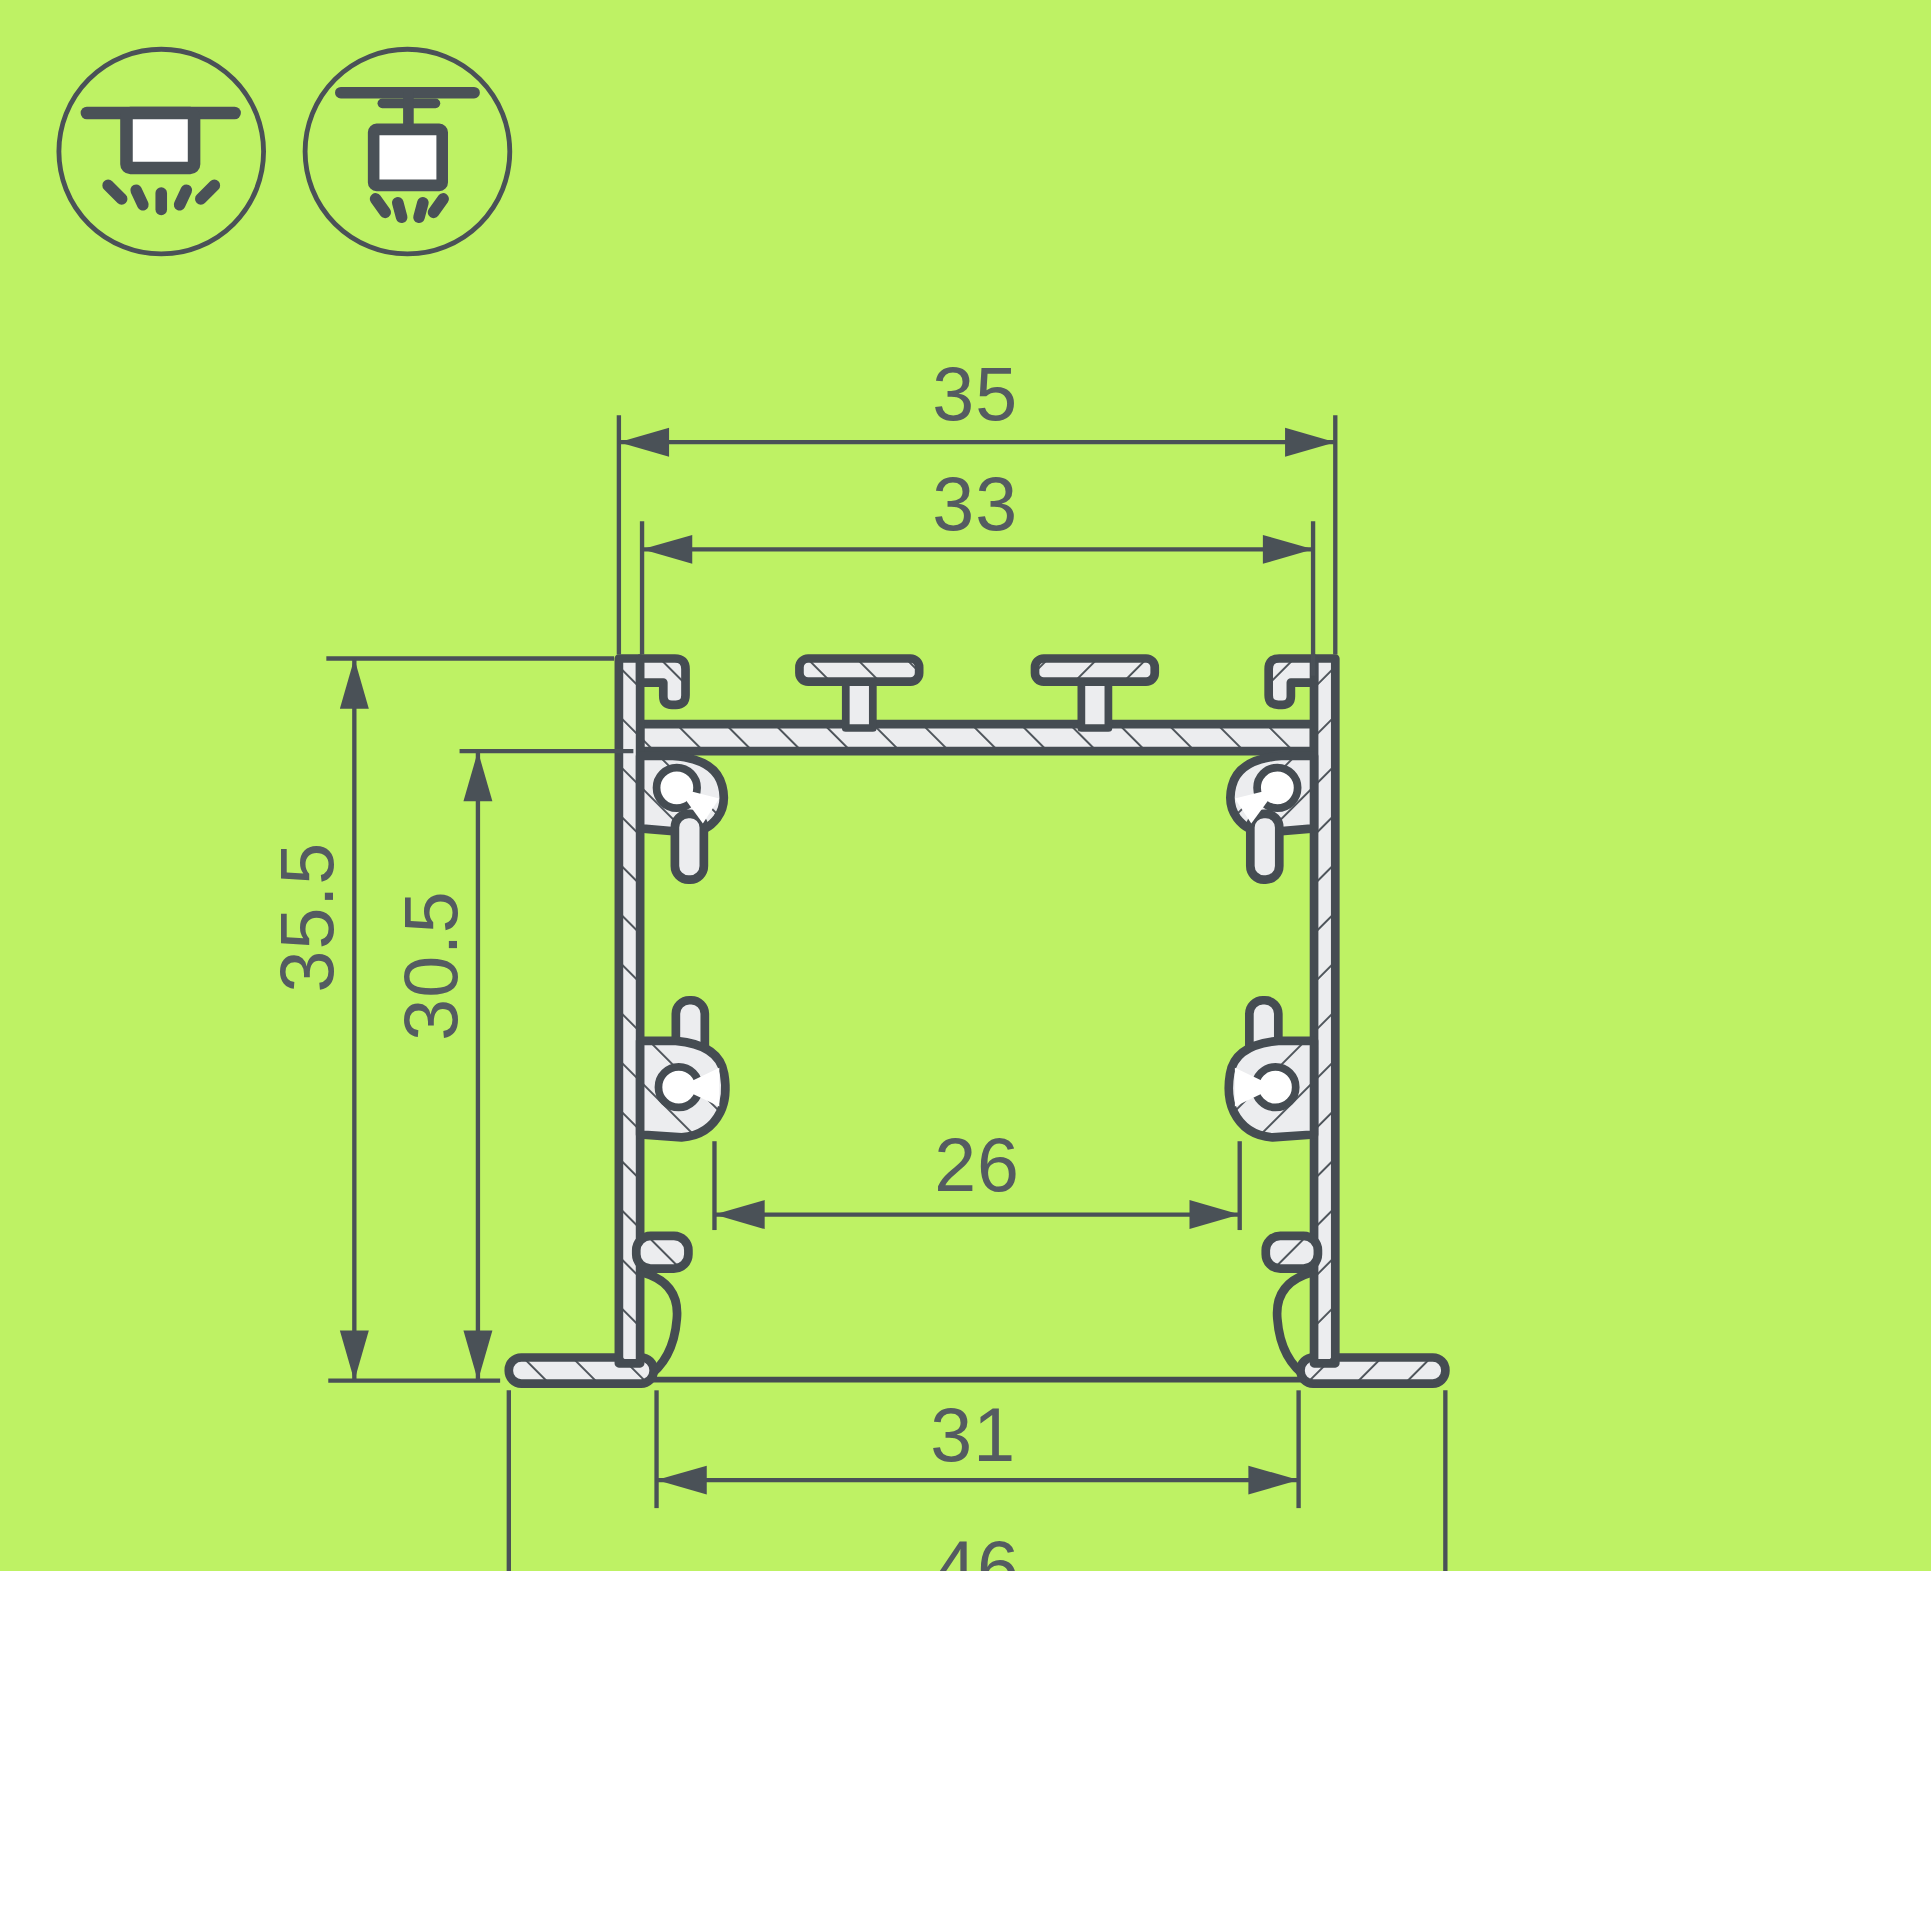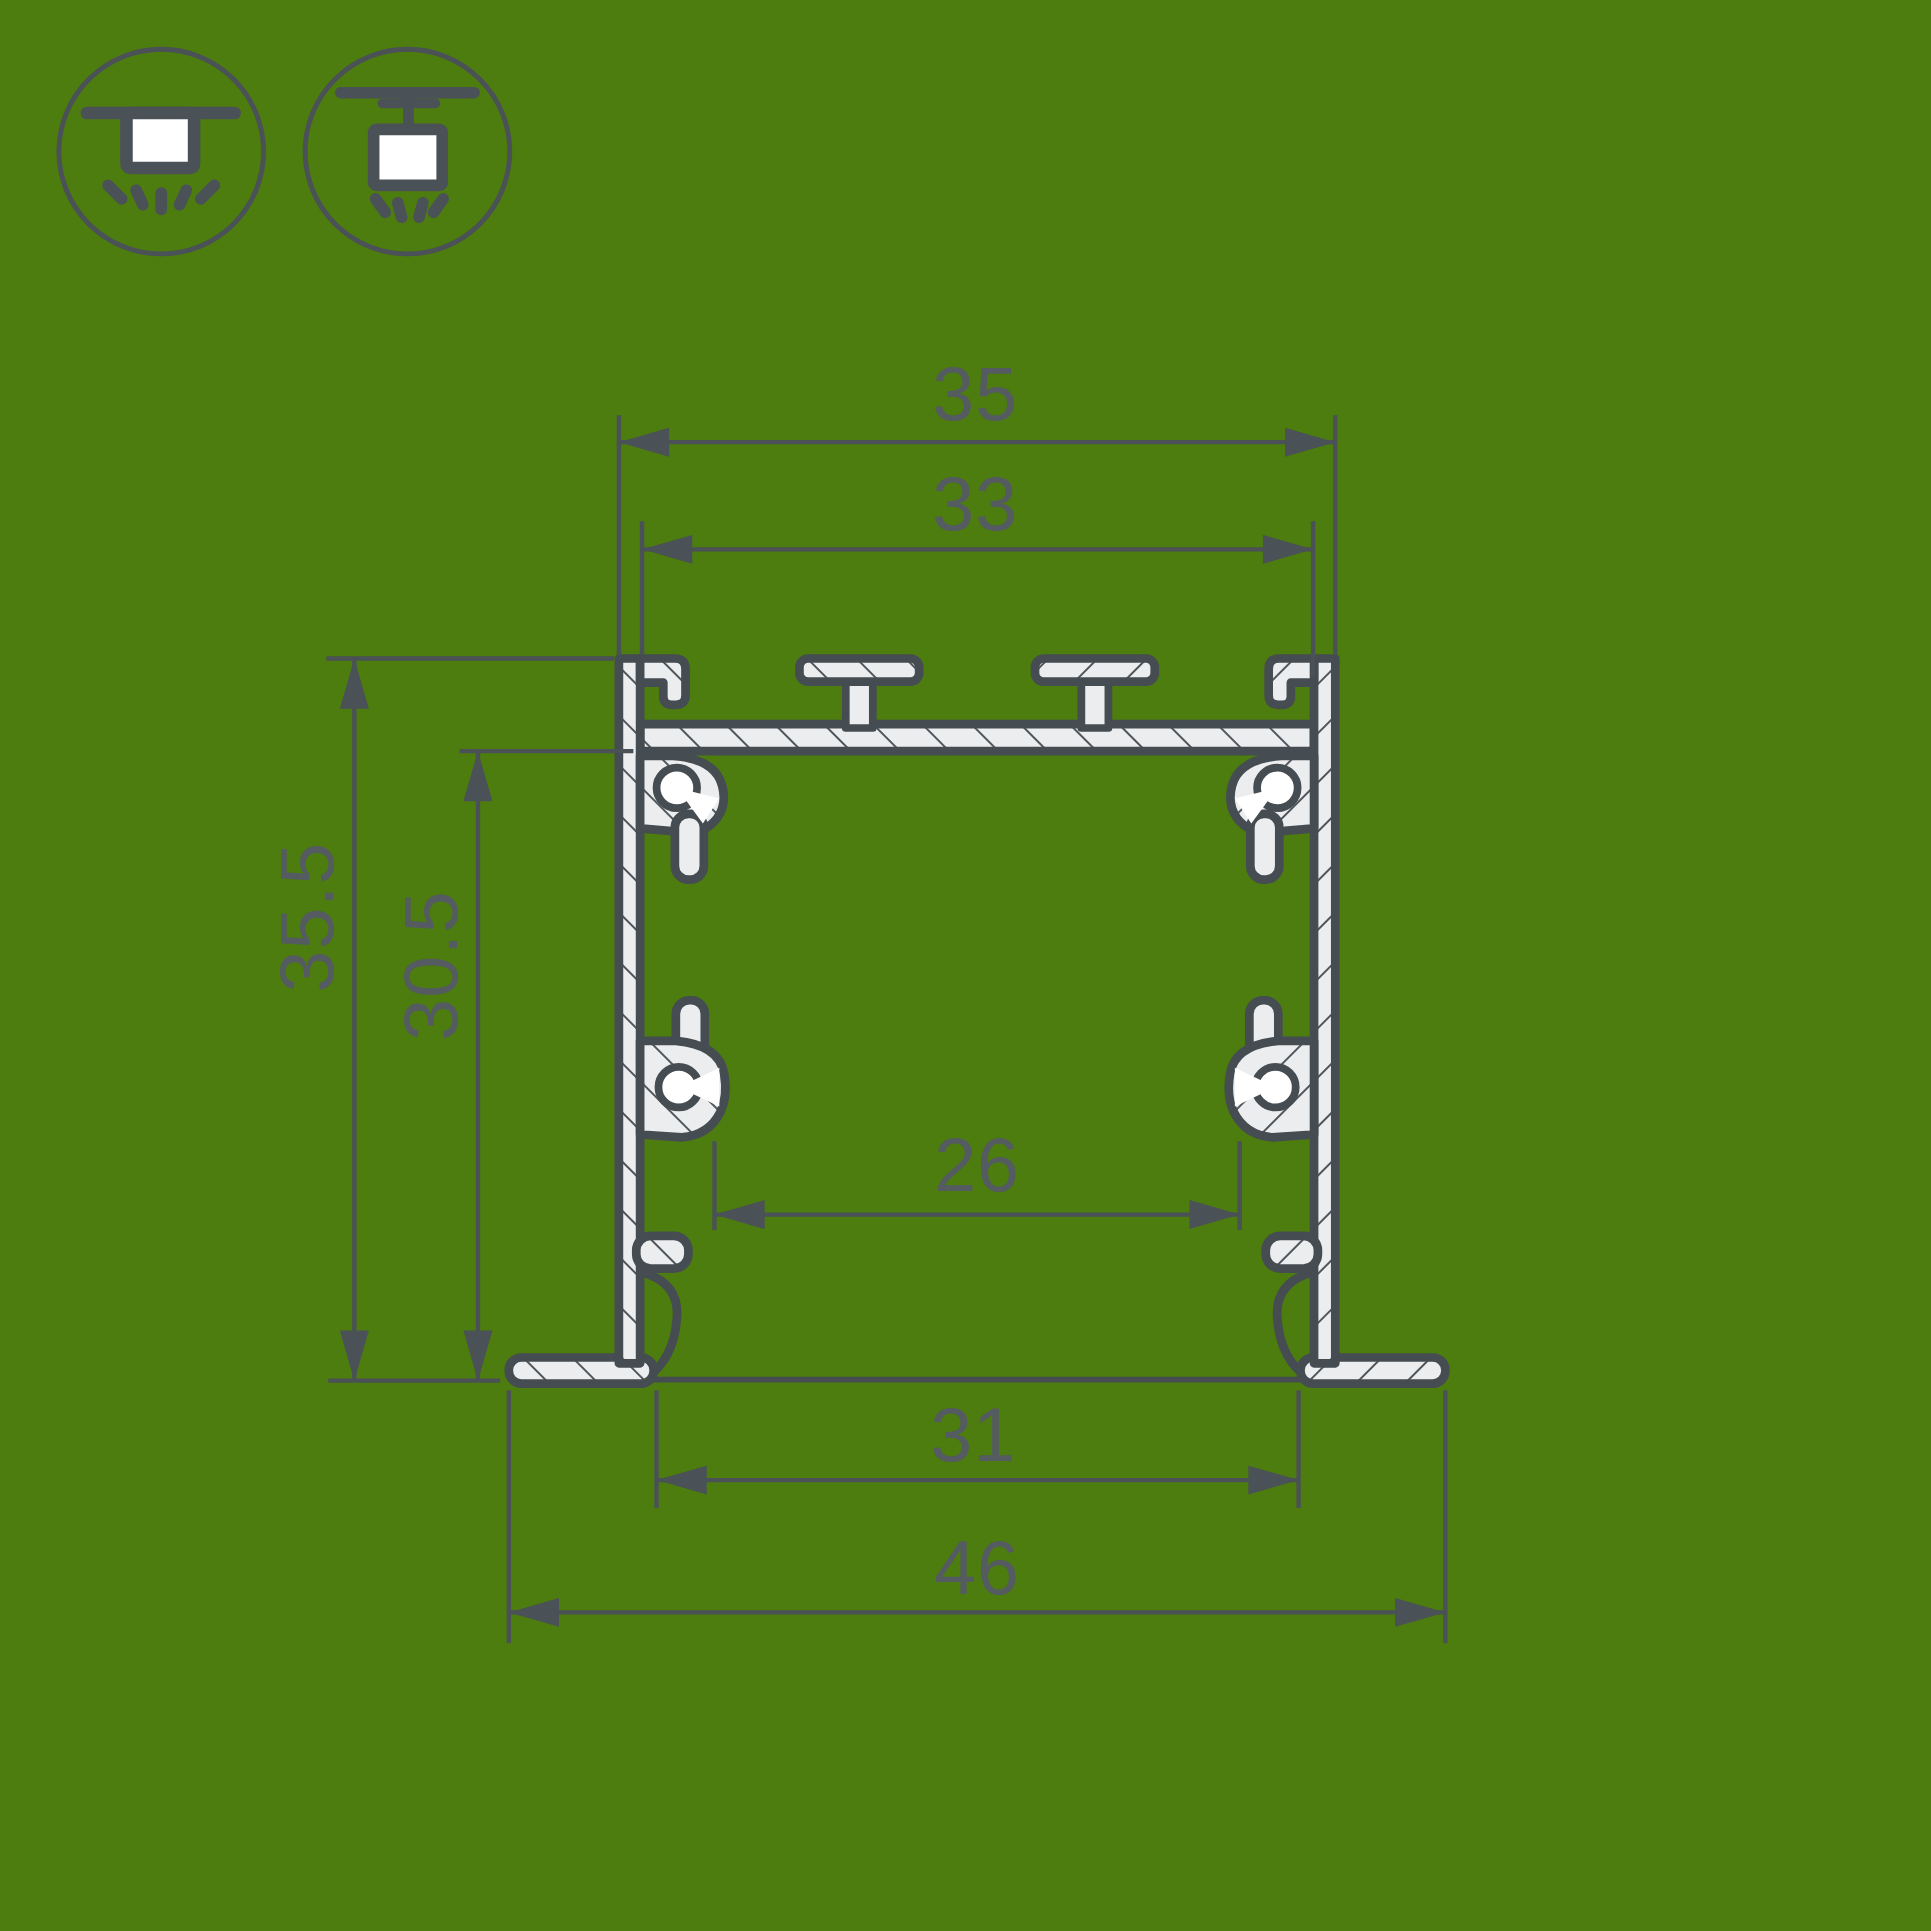--- a/index.html
+++ b/index.html
@@ -1,16 +1,16 @@
 <!DOCTYPE html>
 <html><head>
 <meta charset="utf-8">
 <style>
   html,body{margin:0;padding:0;background:#ffffff;}
-  .stage{width:1931px;height:1931px;position:relative;background:#4d7c0f;
+  .stage{width:1931px;height:1571px;position:relative;background:#bef264;
          font-family:"Liberation Sans", sans-serif;}
   svg{display:block;}
   text{font-family:"Liberation Sans", sans-serif;
        font-size:78px;fill:#545b61;letter-spacing:1px;}
 </style>
 </head>
 <body>
 
 <div class="stage">
 <svg width="1931" height="1931" viewBox="0 0 2000 2000">

